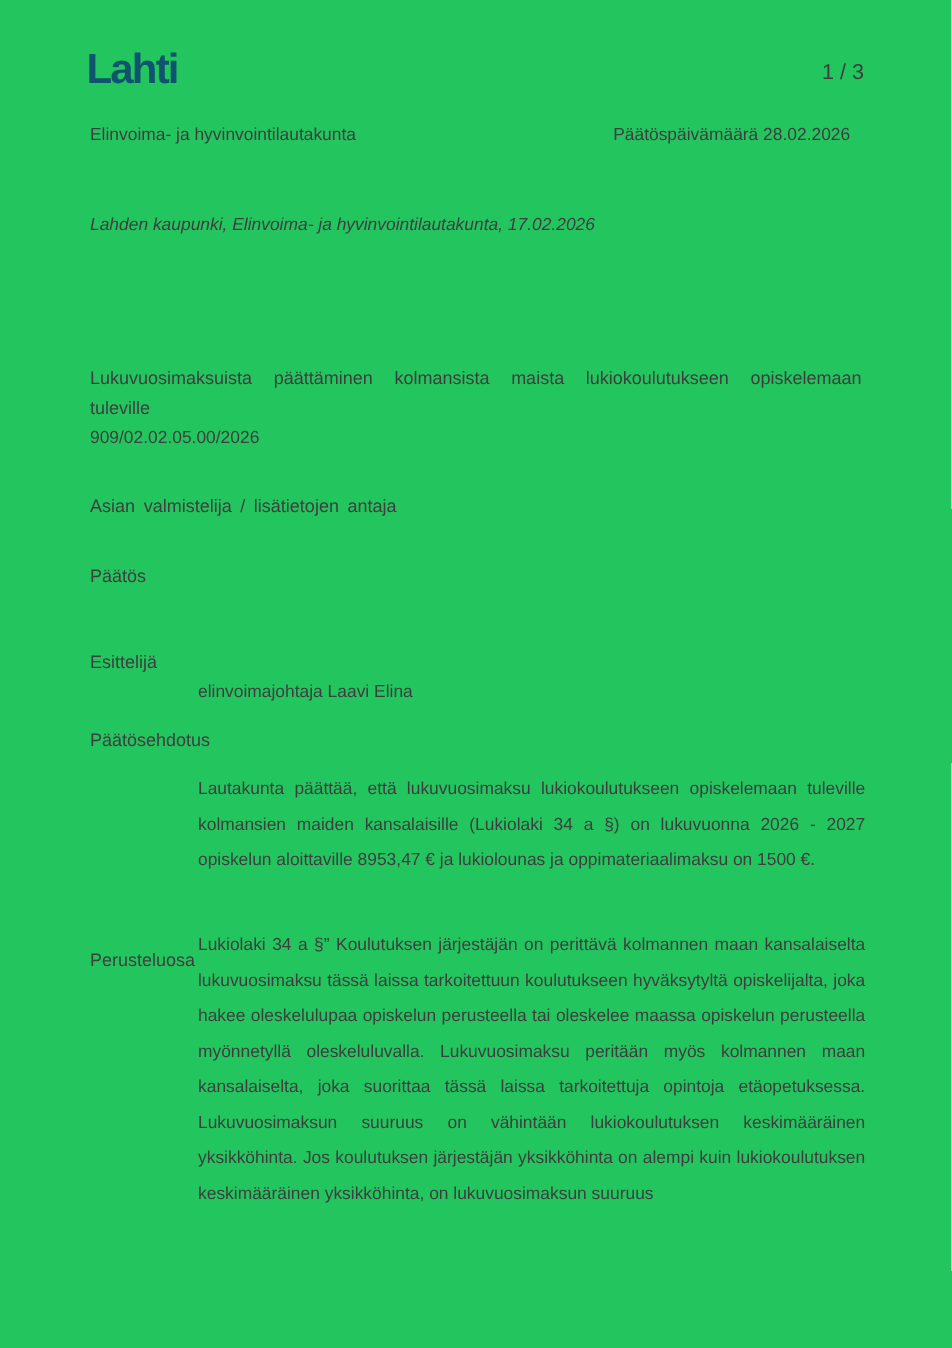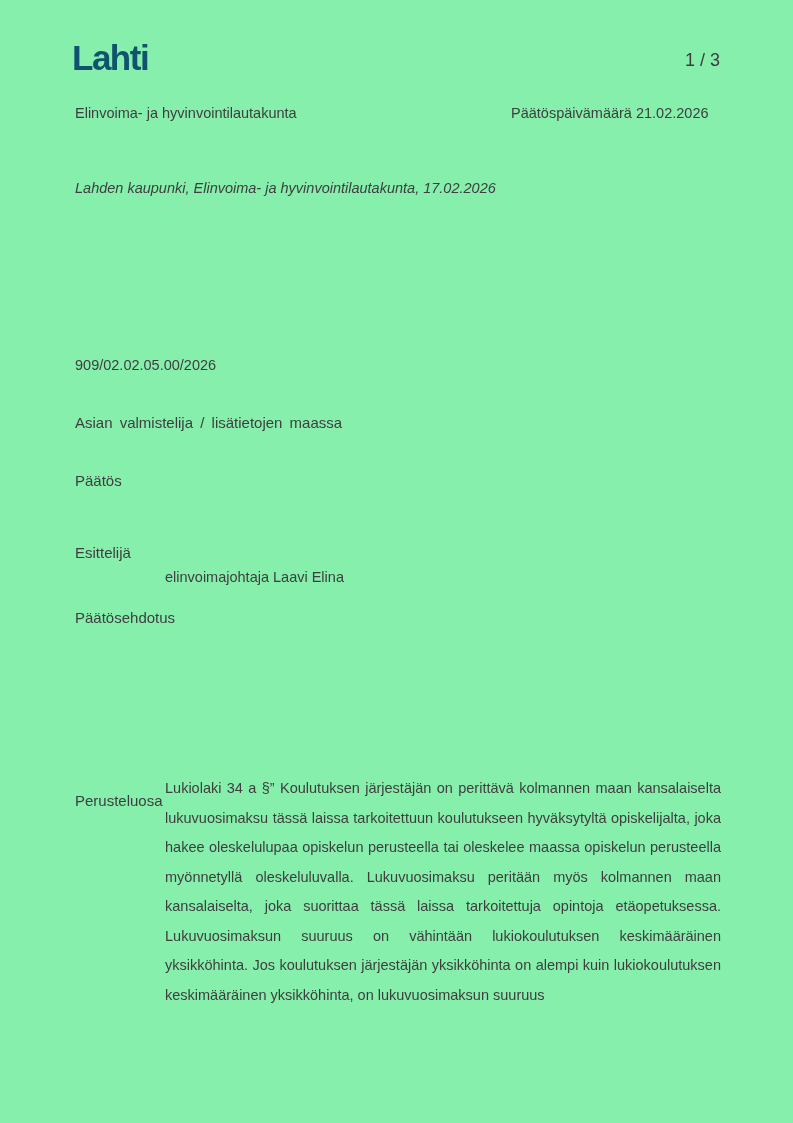--- a/index.html
+++ b/index.html
@@ -1,20 +1,20 @@
 <!DOCTYPE html>
 <html><head>
 <meta charset="utf-8">
 <style>
   html, body { margin: 0; padding: 0; background: #ffffff; }
   .page {
     position: relative;
     width: 793px;
     height: 1123px;
-    background: #86efac;
+    background: #22c55e;
     font-family: "Liberation Sans", sans-serif;
     color: #3e3e3e;
     font-size: 14.5px;
     overflow: hidden;
   }
   .abs { position: absolute; }
 
   .logo {
     left: 72px; top: 40px;
     font-size: 35px;
@@ -65,36 +65,38 @@
 <body>
 
 <div class="page">
 
   <div class="abs logo">Lahti</div>
 
   <div class="abs page-number">1 / 3</div>
 
   <div class="abs committee">Elinvoima- ja hyvinvointilautakunta</div>
 
-  <div class="abs decision-date">Päätöspäivämäärä 21.02.2026</div>
+  <div class="abs decision-date">Päätöspäivämäärä 28.02.2026</div>
 
   <div class="abs org-line">Lahden kaupunki, Elinvoima- ja hyvinvointilautakunta, 17.02.2026</div>
 
+  <div class="abs doc-title">Lukuvuosimaksuista päättäminen kolmansista maista lukiokoulutukseen opiskelemaan tuleville</div>
 
   <div class="abs diary-number">909/02.02.05.00/2026</div>
 
-  <div class="abs section-label label-preparer">Asian valmistelija / lisätietojen maassa</div>
+  <div class="abs section-label label-preparer">Asian valmistelija / lisätietojen antaja</div>
 
 
   <div class="abs section-label label-decision">Päätös</div>
 
   <div class="abs section-label label-presenter">Esittelijä</div>
 
   <div class="abs indent-value value-presenter">elinvoimajohtaja Laavi Elina</div>
 
   <div class="abs section-label label-proposal">Päätösehdotus</div>
 
+  <div class="abs body-par par-proposal">Lautakunta päättää, että lukuvuosimaksu lukiokoulutukseen opiskelemaan tuleville kolmansien maiden kansalaisille (Lukiolaki 34 a §) on lukuvuonna 2026 - 2027 opiskelun aloittaville 8953,47 € ja lukiolounas ja oppimateriaalimaksu on 1500 €.</div>
 
   <div class="abs section-label label-rationale">Perusteluosa</div>
 
   <div class="abs body-par par-rationale">Lukiolaki 34 a §” Koulutuksen järjestäjän on perittävä kolmannen maan kansalaiselta lukuvuosimaksu tässä laissa tarkoitettuun koulutukseen hyväksytyltä opiskelijalta, joka hakee oleskelulupaa opiskelun perusteella tai oleskelee maassa opiskelun perusteella myönnetyllä oleskeluluvalla. Lukuvuosimaksu peritään myös kolmannen maan kansalaiselta, joka suorittaa tässä laissa tarkoitettuja opintoja etäopetuksessa. Lukuvuosimaksun suuruus on vähintään lukiokoulutuksen keskimääräinen yksikköhinta. Jos koulutuksen järjestäjän yksikköhinta on alempi kuin lukiokoulutuksen keskimääräinen yksikköhinta, on lukuvuosimaksun suuruus</div>
 
 </div>
 
 </body></html>

